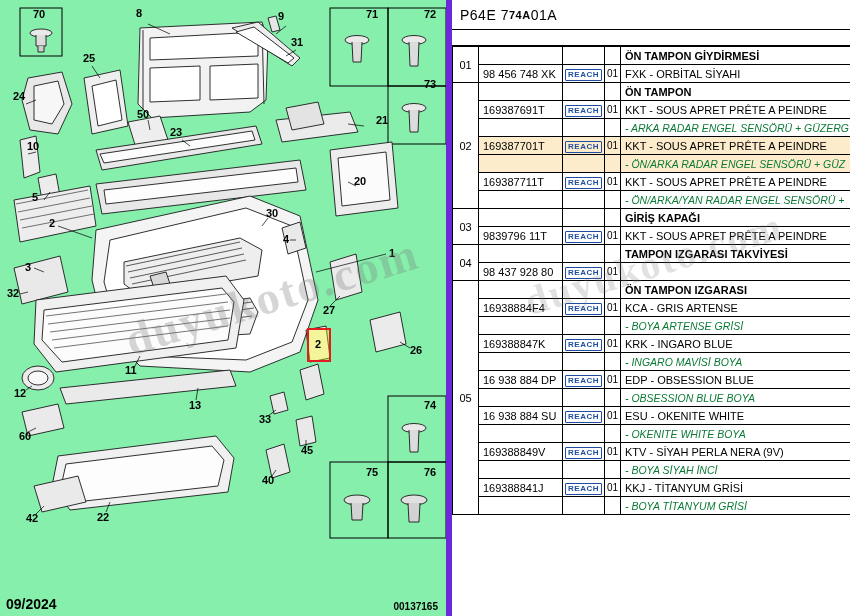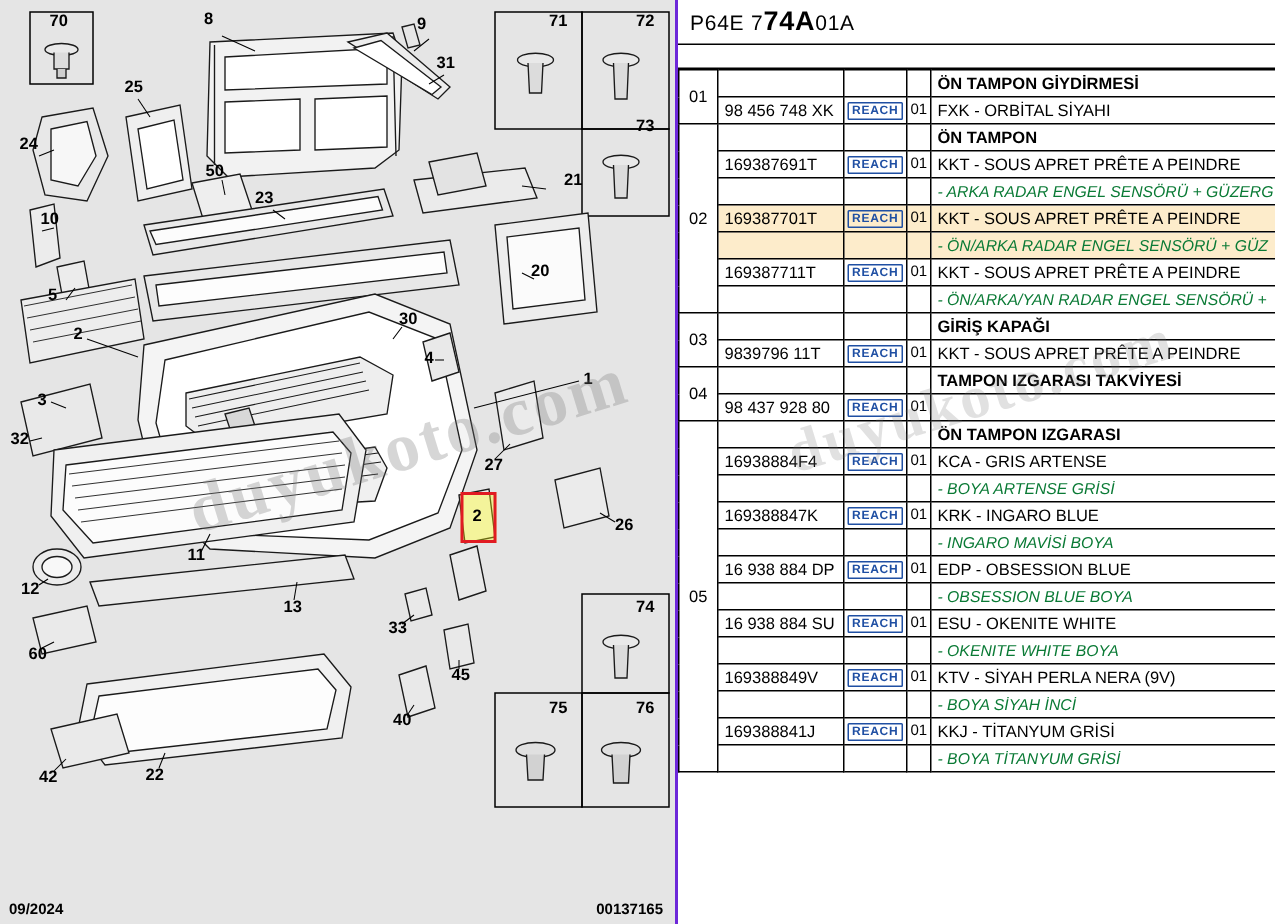--- a/index.html
+++ b/index.html
@@ -11,36 +11,36 @@
     font-size: 11px;
     color: #000;
     overflow: hidden;
     position: relative;
   }
   .page { position: relative; width: 850px; height: 616px; }
 
   
   .diagram {
     position: absolute; left: 0; top: 0; width: 452px; height: 616px;
-    border-right: 2px solid #6d28d9;
+    border-right: 6px solid #6d28d9;
     overflow: hidden;
-    background: #e5e5e5;
+    background: #86efac;
   }
   .diagram svg { position: absolute; left:0; top:0; }
   .dlabel {
     position: absolute;
     font-family: "Liberation Sans", sans-serif;
     font-weight: bold;
     font-size: 11px;
     color: #000;
     white-space: nowrap;
   }
   .date-label {
     position: absolute; left: 6px; bottom: 4px;
-    font-size: 10px; font-weight: bold;
+    font-size: 14px; font-weight: bold;
   }
   .partnum-label {
     position: absolute; right: 8px; bottom: 4px;
     font-size: 10px; font-weight: bold;
   }
   .redbox {
     position: absolute;
     border: 2px solid #e11b22;
     background: rgba(255,255,0,0.35);
   }
@@ -78,21 +78,21 @@
     overflow: hidden;
   }
   .hdr {
     height: 30px;
     border-bottom: 1px solid #000;
     display: flex; align-items: center;
     padding-left: 8px;
     font-size: 14px;
     letter-spacing: 0.5px;
   }
-  .hdr .big { font-weight: bold; font-size: 18px; }
+  .hdr .big { font-weight: bold; font-size: 11px; }
   .hdr-gap { height: 16px; border-bottom: 1px solid #000; }
 
   table.parts {
     border-collapse: collapse;
     width: 476px;
     table-layout: fixed;
   }
   table.parts td {
     border: 1px solid #000;
     padding: 0;

